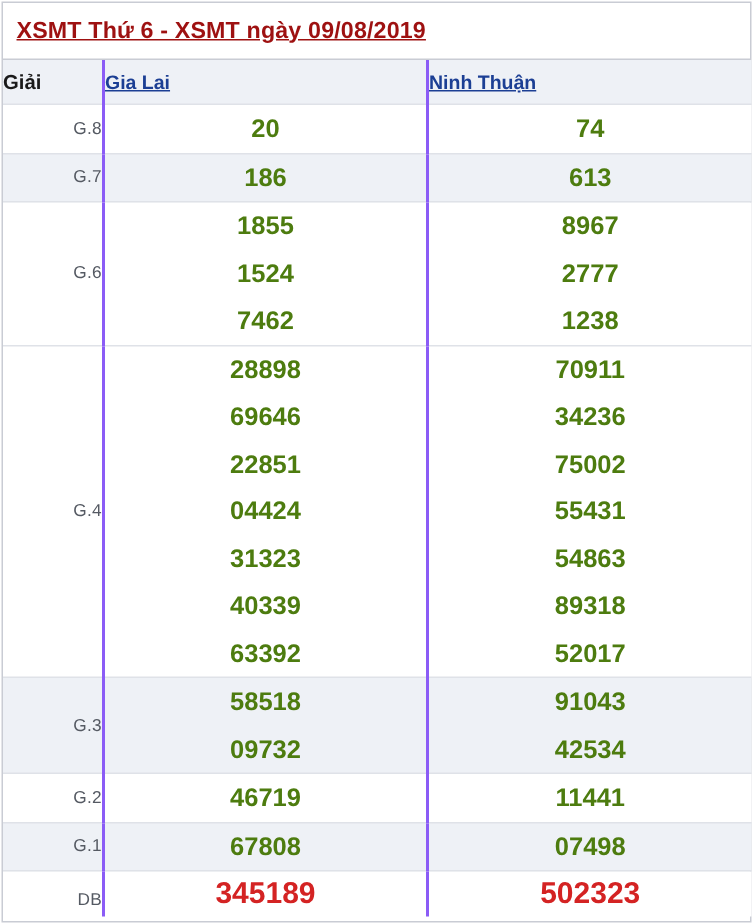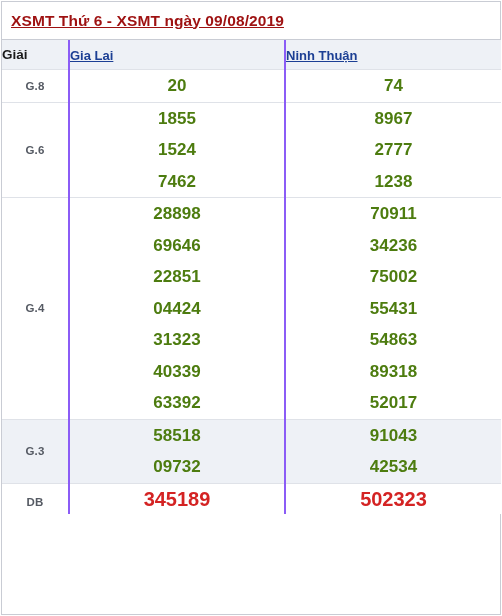--- a/index.html
+++ b/index.html
@@ -97,28 +97,27 @@
     font-weight: bold;
     text-decoration: underline;
     cursor: pointer;
   }
 
   
   tbody tr.shaded { background: #eef1f6; }
   tbody tr.plain  { background: #ffffff; }
 
   td.giai-cell {
-    text-align: center;
+    text-align: right;
     padding-left: 11px;
     vertical-align: top;
     padding-top: 8px;
     font-size: 11.5px;
     color: #555a63;
     letter-spacing: 0.2px;
-    font-weight: bold;
   }
 
   td.num-cell {
     text-align: center;
     font-size: 17px;
     font-weight: bold;
     color: #4d7c0f;
     line-height: 31.5px;
   }
   td.num-cell .num {
@@ -171,20 +170,29 @@
       <tbody id="results-body">
           <tr class="plain">
             <td class="giai-cell">G.8</td>
             <td class="num-cell">
               <span class="num">20</span>
             </td>
             <td class="num-cell">
               <span class="num">74</span>
             </td>
           </tr>
+          <tr class="shaded">
+            <td class="giai-cell">G.7</td>
+            <td class="num-cell">
+              <span class="num">186</span>
+            </td>
+            <td class="num-cell">
+              <span class="num">613</span>
+            </td>
+          </tr>
           <tr class="plain">
             <td class="giai-cell">G.6</td>
             <td class="num-cell">
               <span class="num">1855</span>
               <span class="num">1524</span>
               <span class="num">7462</span>
             </td>
             <td class="num-cell">
               <span class="num">8967</span>
               <span class="num">2777</span>
@@ -216,20 +224,38 @@
             <td class="giai-cell">G.3</td>
             <td class="num-cell">
               <span class="num">58518</span>
               <span class="num">09732</span>
             </td>
             <td class="num-cell">
               <span class="num">91043</span>
               <span class="num">42534</span>
             </td>
           </tr>
+          <tr class="plain">
+            <td class="giai-cell">G.2</td>
+            <td class="num-cell">
+              <span class="num">46719</span>
+            </td>
+            <td class="num-cell">
+              <span class="num">11441</span>
+            </td>
+          </tr>
+          <tr class="shaded">
+            <td class="giai-cell">G.1</td>
+            <td class="num-cell">
+              <span class="num">67808</span>
+            </td>
+            <td class="num-cell">
+              <span class="num">07498</span>
+            </td>
+          </tr>
           <tr class="plain db-row">
             <td class="giai-cell">DB</td>
             <td class="num-cell">
               <span class="num">345189</span>
             </td>
             <td class="num-cell">
               <span class="num">502323</span>
             </td>
           </tr>
         </tbody>

